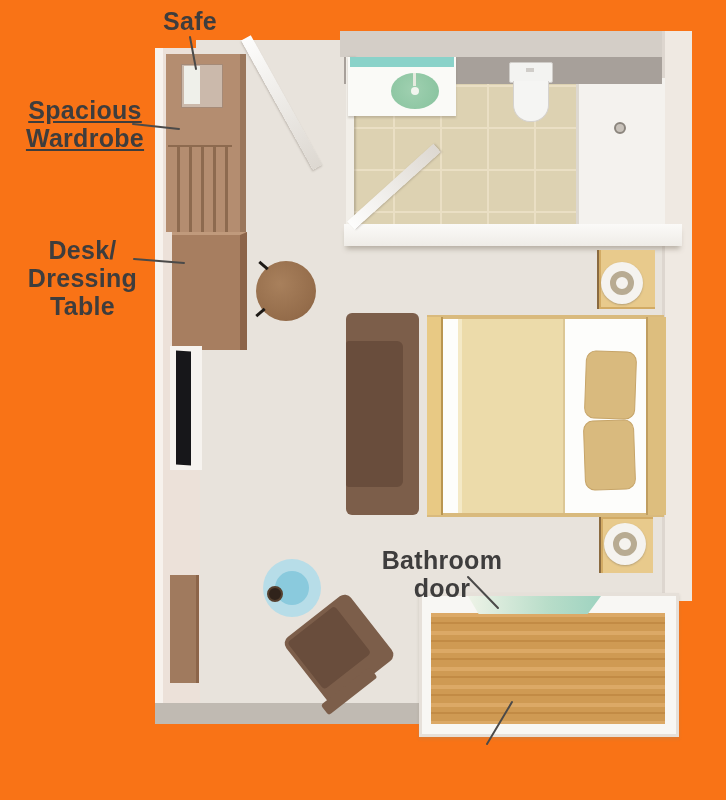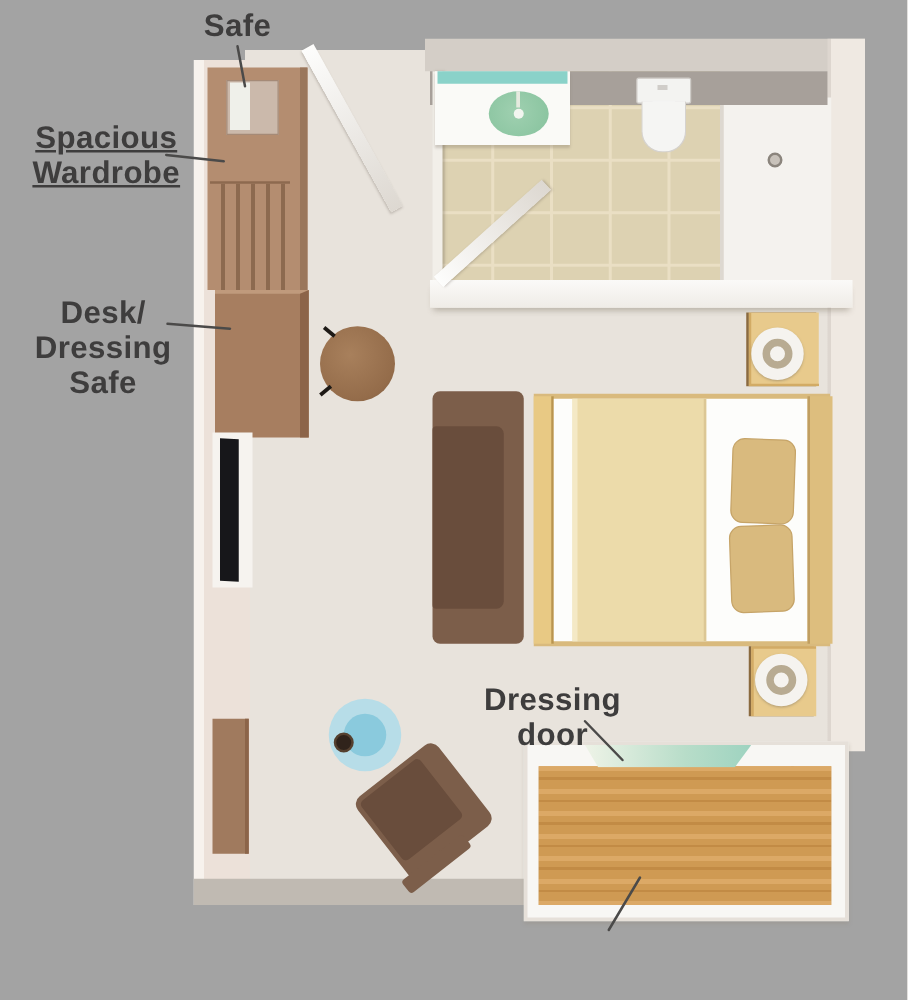--- a/index.html
+++ b/index.html
@@ -1,16 +1,16 @@
 <!DOCTYPE html>
 <html><head>
 <meta charset="utf-8">
 <style>
   html,body{margin:0;padding:0;background:#fbfafa;}
-  #canvas{position:relative;width:726px;height:800px;background:#a3a3a3;overflow:hidden;
+  #canvas{position:relative;width:726px;height:800px;background:#f97316;overflow:hidden;
           font-family:"Liberation Sans", sans-serif;}
   .abs{position:absolute;}
   .label{position:absolute;color:#3e3d3d;font-size:25px;font-weight:600;letter-spacing:.3px;
          text-align:center;white-space:pre-line;line-height:28px;}
   
   .wall-left{left:155px;top:48px;width:45px;height:676px;
      background:linear-gradient(90deg,#f7f2ed 0 8px,#ece1d9 8px);}
   .wall-bottom{left:155px;top:703px;width:266px;height:21px;background:#c0bab2;}
   .wall-top-outer{left:340px;top:31px;width:352px;height:26px;background:#d4cec7;}
   .wall-right{left:662px;top:31px;width:30px;height:570px;
@@ -158,16 +158,16 @@
     <line x1="134" y1="259" x2="184" y2="263" stroke="#4b4a49" stroke-width="2" stroke-linecap="round"></line>
     <line x1="468" y1="577" x2="498" y2="608" stroke="#4b4a49" stroke-width="2" stroke-linecap="round"></line>
     <line x1="512" y1="702" x2="487" y2="744" stroke="#4b4a49" stroke-width="2" stroke-linecap="round"></line>
   </svg>
 
   <div class="label" style="left:150px;top:7px;width:80px;">Safe</div>
   <div class="label" style="left:15px;top:96px;width:140px;text-decoration:underline;">Spacious
 Wardrobe</div>
   <div class="label" style="left:15px;top:236px;width:135px;">Desk/
 Dressing
-Safe</div>
-  <div class="label" style="left:372px;top:546px;width:140px;">Dressing door</div>
+Table</div>
+  <div class="label" style="left:372px;top:546px;width:140px;">Bathroom door</div>
 
 </div>
 
 </body></html>

